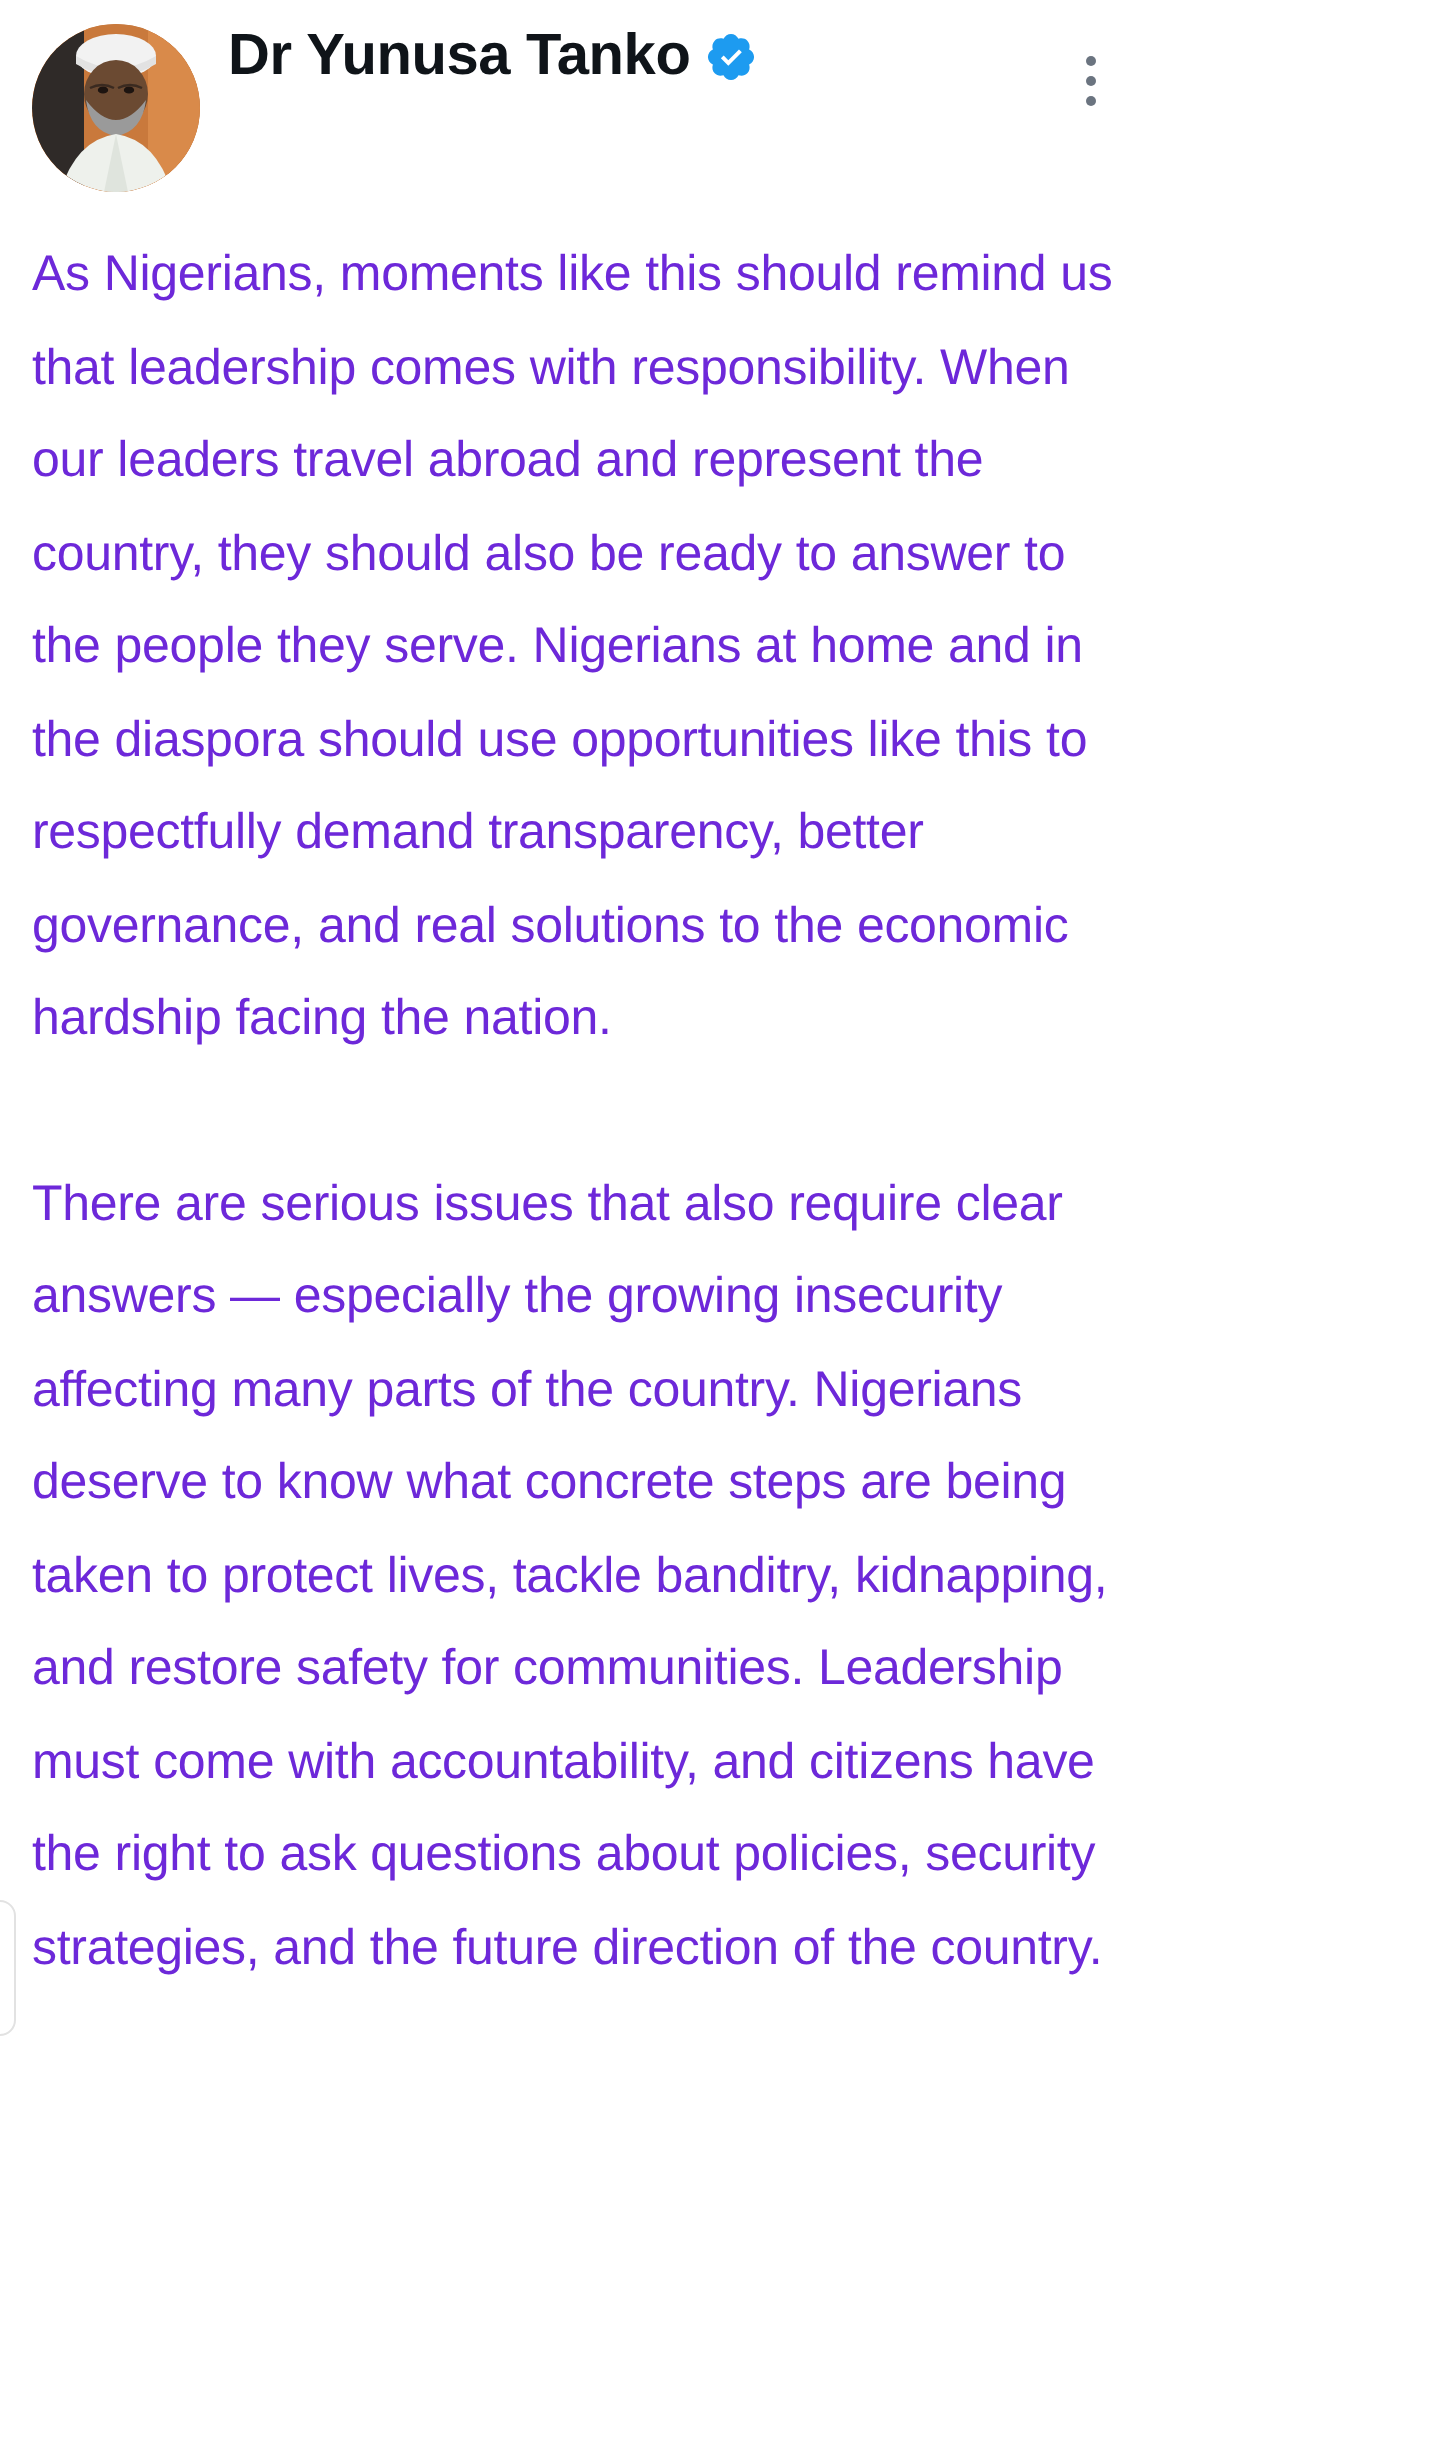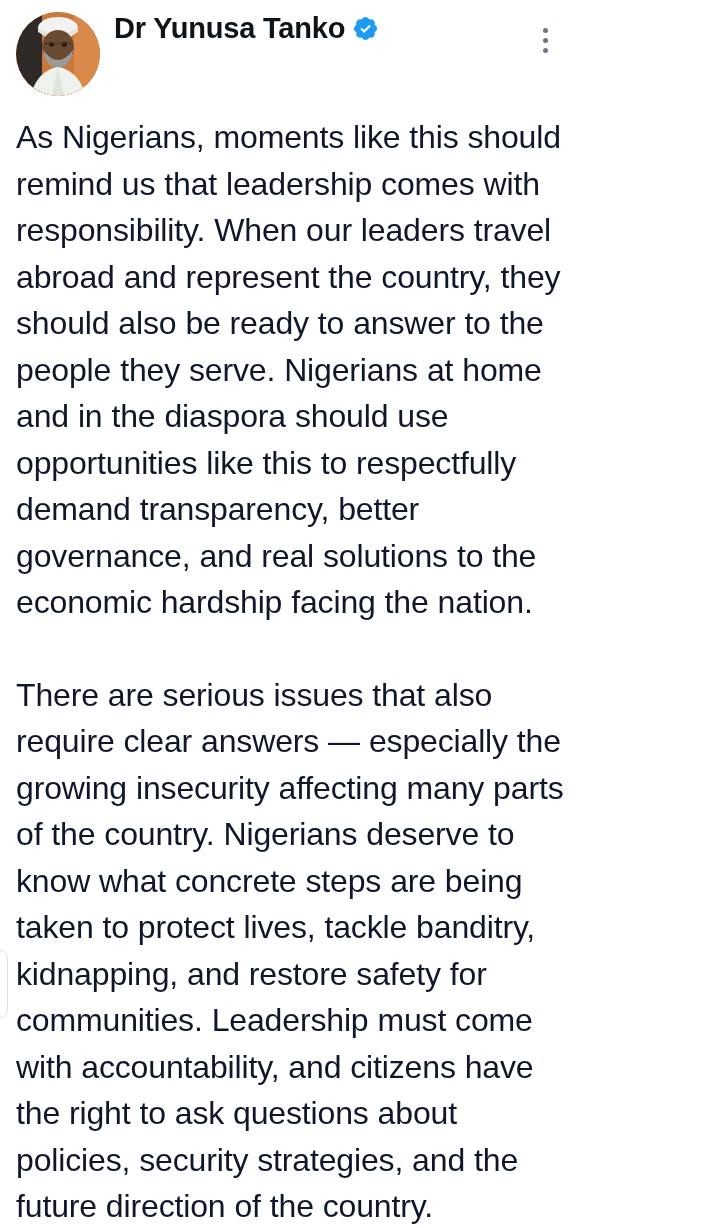--- a/index.html
+++ b/index.html
@@ -98,23 +98,23 @@
     display: block;
     width: 5px;
     height: 5px;
     border-radius: 50%;
     background: #6b7480;
   }
 
   
   .body {
     margin-top: 18px;
-    font-size: 32px;
+    font-size: 25px;
     line-height: 46.5px;
-    color: #0f172a;
+    color: #6d28d9;
     letter-spacing: -0.15px;
     word-spacing: 0.2px;
   }
   .body p {
     margin: 0;
   }
   .body p + p {
     margin-top: 46px;
   }
 

